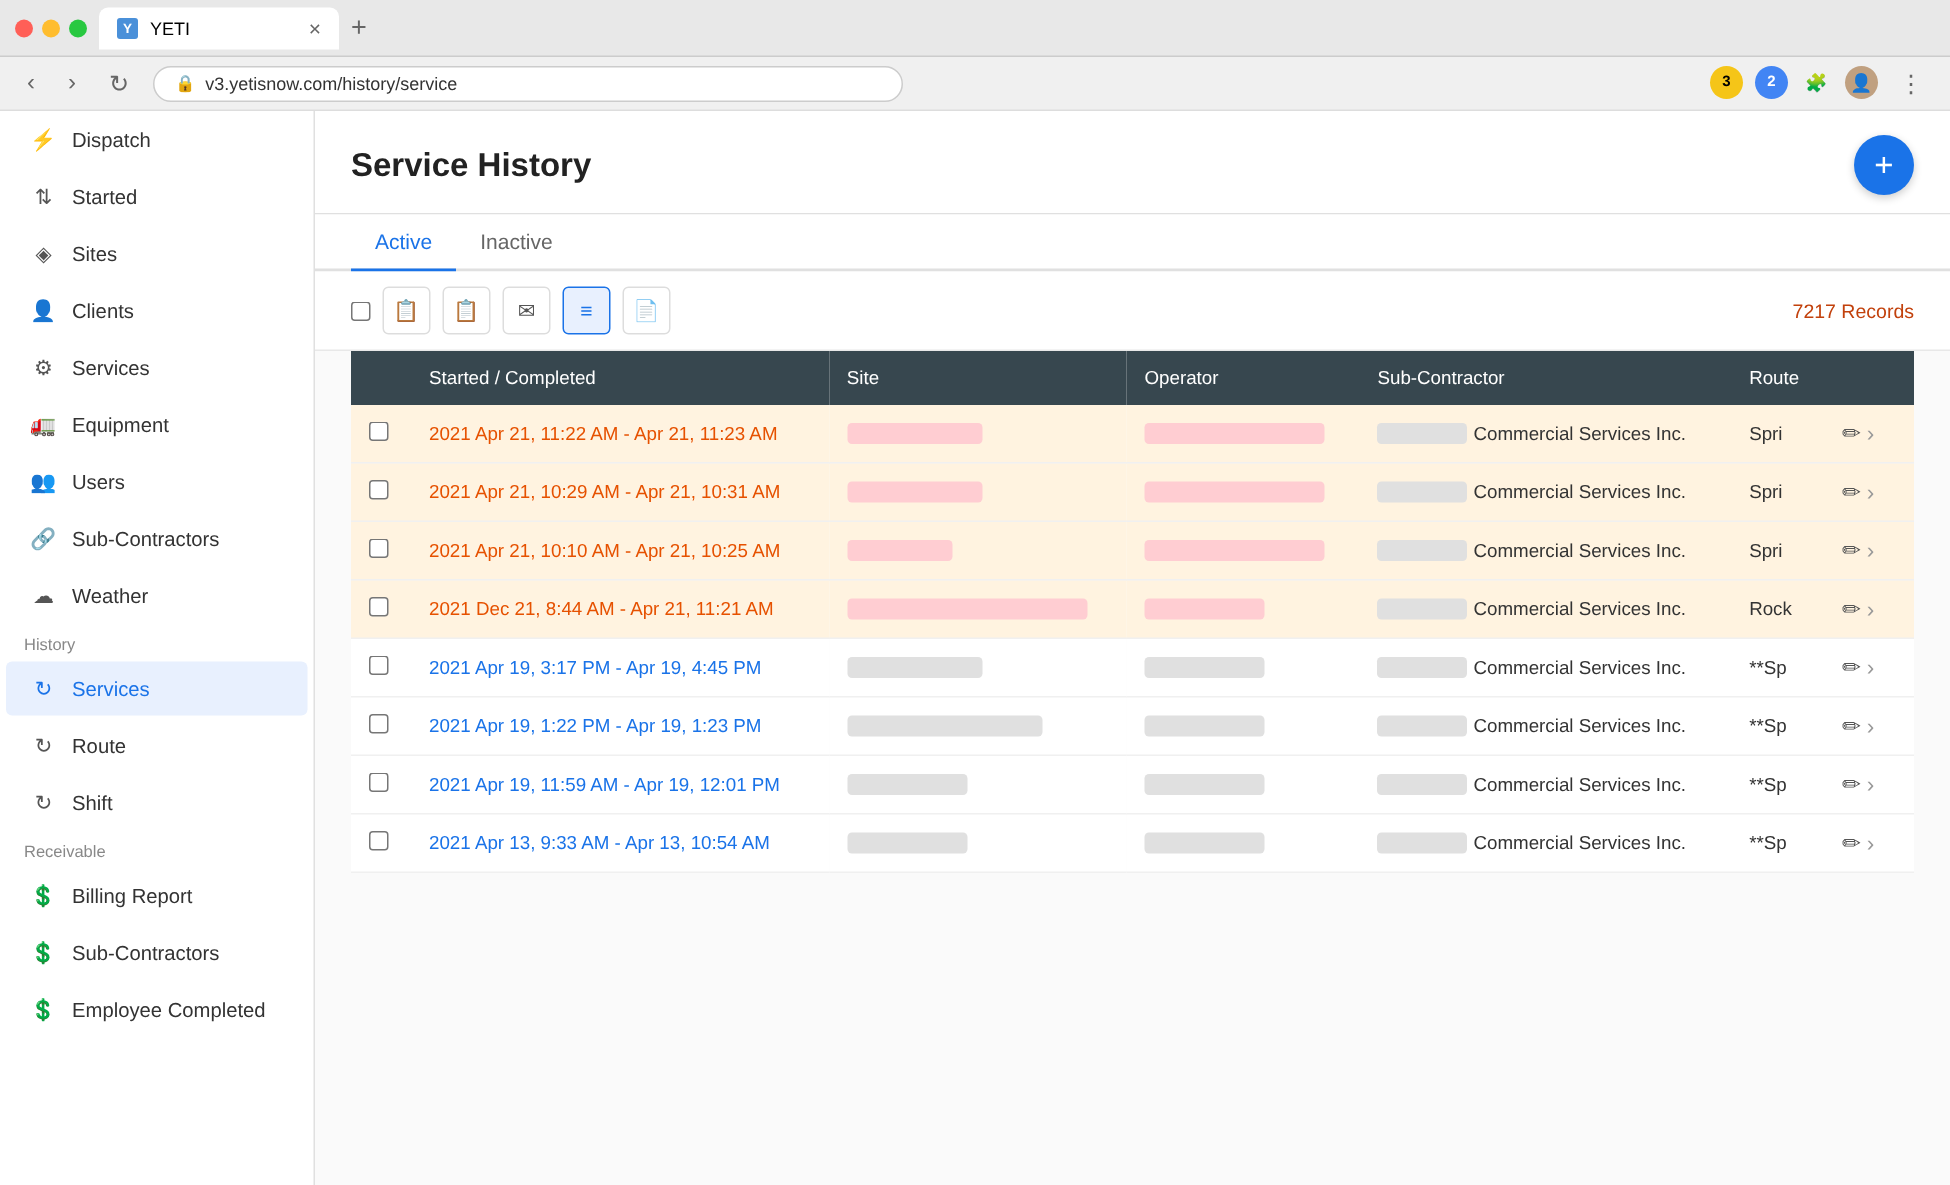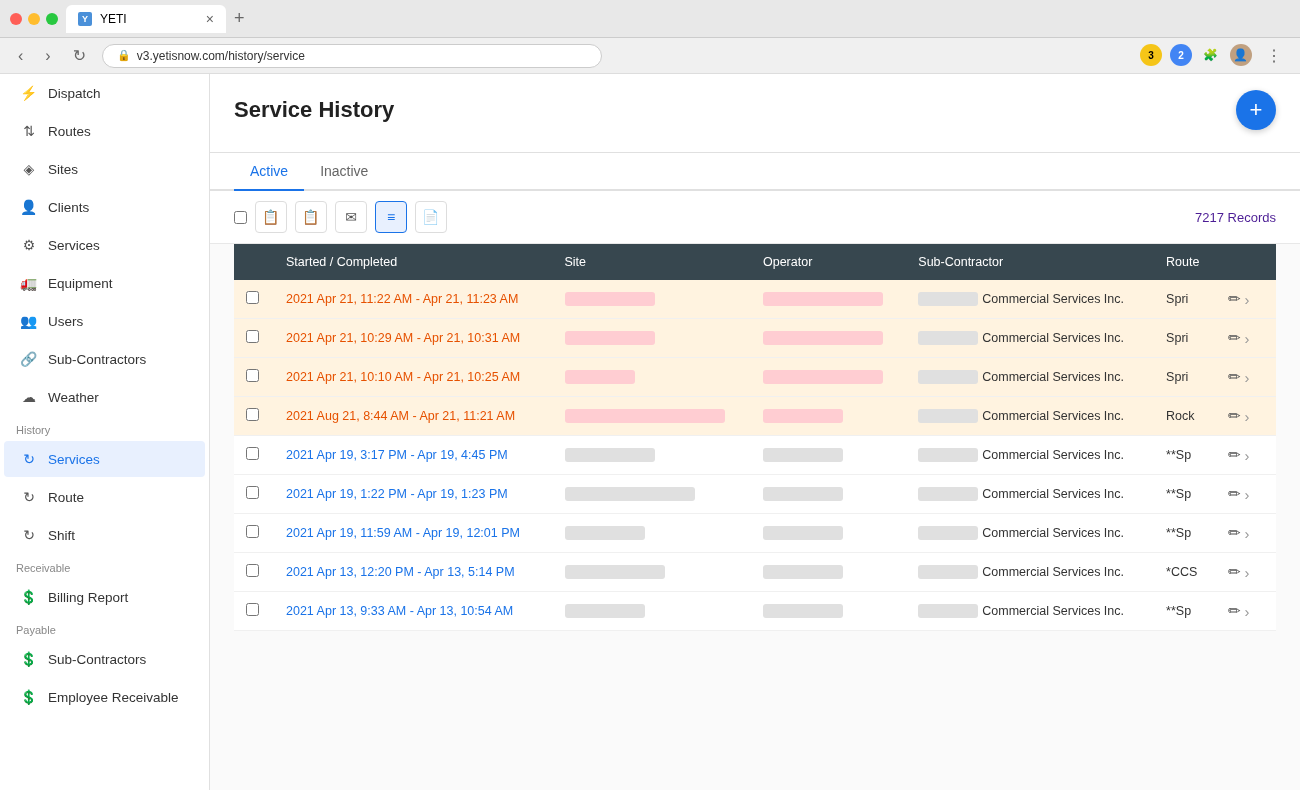--- a/index.html
+++ b/index.html
@@ -29,34 +29,34 @@
     
     .sidebar { width: 210px; background: white; border-right: 1px solid #e0e0e0; display: flex; flex-direction: column; overflow-y: auto; flex-shrink: 0; }
     .sidebar-item { display: flex; align-items: center; gap: 10px; padding: 10px 16px; cursor: pointer; color: #333; font-size: 13.5px; border-radius: 4px; margin: 1px 4px; }
     .sidebar-item.active { background: #e8f0fe; color: #1a73e8; }
     .sidebar-item .icon { width: 18px; text-align: center; font-size: 14px; color: #555; flex-shrink: 0; }
     .sidebar-item.active .icon { color: #1a73e8; }
     .sidebar-section-label { padding: 8px 16px 4px; font-size: 11px; color: #888; text-transform: none; font-weight: 500; }
 
     
     .main { flex: 1; background: #fafafa; overflow: hidden; display: flex; flex-direction: column; }
-    .main-header { padding: 16px 24px 10px; display: flex; align-items: center; background: white; border-bottom: 1px solid #e0e0e0; }
+    .main-header { padding: 16px 24px 0; display: flex; align-items: center; background: white; border-bottom: 1px solid #e0e0e0; }
     .page-title { font-size: 22px; font-weight: 600; color: #222; flex: 1; padding-bottom: 12px; }
     .add-btn { width: 40px; height: 40px; background: #1a73e8; border-radius: 50%; display: flex; align-items: center; justify-content: center; color: white; font-size: 22px; cursor: pointer; margin-bottom: 12px; box-shadow: 0 2px 6px rgba(0,0,0,0.2); }
 
     
     .tabs { display: flex; background: white; padding: 0 24px; border-bottom: 2px solid #e0e0e0; }
     .tab { padding: 10px 16px; cursor: pointer; color: #666; font-size: 14px; border-bottom: 2px solid transparent; margin-bottom: -2px; }
     .tab.active { color: #1a73e8; border-bottom-color: #1a73e8; font-weight: 500; }
 
     
     .toolbar { display: flex; align-items: center; padding: 10px 24px; background: white; border-bottom: 1px solid #e8e8e8; gap: 8px; }
     .toolbar-btn { width: 32px; height: 32px; border: 1px solid #ddd; border-radius: 4px; display: flex; align-items: center; justify-content: center; cursor: pointer; background: white; color: #555; font-size: 14px; }
     .toolbar-btn.active { background: #e8f0fe; border-color: #1a73e8; color: #1a73e8; }
-    .records-count { margin-left: auto; color: #4c1d95; font-size: 13px; }
+    .records-count { margin-left: auto; color: #c2410c; font-size: 13px; }
 
     
     .table-container { flex: 1; overflow-y: auto; padding: 0 24px; }
     .data-table { width: 100%; border-collapse: collapse; }
     .data-table thead tr { background: #37474f; color: white; margin-top: 17px; }
     .data-table thead th { padding: 11px 12px; text-align: left; font-size: 12.5px; font-weight: 500; white-space: nowrap; }
     .data-table tbody tr { border-bottom: 1px solid #f0f0f0; background: white; }
     .data-table tbody td { padding: 10px 12px; font-size: 12.5px; color: #333; vertical-align: middle; }
     .data-table tbody td.date-cell { color: #1a73e8; white-space: nowrap; }
     .data-table tbody td.date-cell.highlighted { color: #e65100; }
@@ -106,21 +106,21 @@
 <div class="app">
 
   <div class="sidebar">
 
     <div class="sidebar-item">
       <span class="icon">⚡</span>
       <span>Dispatch</span>
     </div>
     <div class="sidebar-item">
       <span class="icon">⇅</span>
-      <span>Routes</span>
+      <span>Started</span>
     </div>
     <div class="sidebar-item">
       <span class="icon">◈</span>
       <span>Sites</span>
     </div>
     <div class="sidebar-item">
       <span class="icon">👤</span>
       <span>Clients</span>
     </div>
     <div class="sidebar-item">
@@ -160,29 +160,28 @@
       <span>Shift</span>
     </div>
 
     <div class="sidebar-section-label">Receivable</div>
 
     <div class="sidebar-item">
       <span class="icon">💲</span>
       <span>Billing Report</span>
     </div>
 
-    <div class="sidebar-section-label">Payable</div>
 
     <div class="sidebar-item">
       <span class="icon">💲</span>
       <span>Sub-Contractors</span>
     </div>
     <div class="sidebar-item">
       <span class="icon">💲</span>
-      <span>Employee Receivable</span>
+      <span>Employee Completed</span>
     </div>
 
   </div>
 
   <div class="main">
 
     <div class="main-header">
       <h1 class="page-title">Service History</h1>
       <div class="add-btn">+</div>
     </div>
@@ -289,21 +288,21 @@
       <div class="action-btns">
         <span class="edit-btn">✏</span>
         <span class="chevron-btn">›</span>
       </div>
     </td>
   </tr>
             <tr class="row-highlighted">
     <td class="checkbox-cell">
       <input type="checkbox" style="">
     </td>
-    <td class="date-cell highlighted">2021 Aug 21, 8:44 AM - Apr 21, 11:21 AM</td>
+    <td class="date-cell highlighted">2021 Dec 21, 8:44 AM - Apr 21, 11:21 AM</td>
     <td>
       <span class="blurred-text blurred-pink" style="width:160px;"></span>
     </td>
     <td>
       <span class="blurred-text blurred-pink" style="width:80px;"></span>
     </td>
     <td>
       <span class="blurred-text" style="width:60px; margin-right:4px;"></span>Commercial Services Inc.
     </td>
     <td>Rock</td>
@@ -366,42 +365,20 @@
     <td>
       <span class="blurred-text " style="width:80px;"></span>
     </td>
     <td>
       <span class="blurred-text " style="width:80px;"></span>
     </td>
     <td>
       <span class="blurred-text" style="width:60px; margin-right:4px;"></span>Commercial Services Inc.
     </td>
     <td>**Sp</td>
-    <td>
-      <div class="action-btns">
-        <span class="edit-btn">✏</span>
-        <span class="chevron-btn">›</span>
-      </div>
-    </td>
-  </tr>
-            <tr>
-    <td class="checkbox-cell">
-      <input type="checkbox" style="">
-    </td>
-    <td class="date-cell ">2021 Apr 13, 12:20 PM - Apr 13, 5:14 PM</td>
-    <td>
-      <span class="blurred-text " style="width:100px;"></span>
-    </td>
-    <td>
-      <span class="blurred-text " style="width:80px;"></span>
-    </td>
-    <td>
-      <span class="blurred-text" style="width:60px; margin-right:4px;"></span>Commercial Services Inc.
-    </td>
-    <td>*CCS</td>
     <td>
       <div class="action-btns">
         <span class="edit-btn">✏</span>
         <span class="chevron-btn">›</span>
       </div>
     </td>
   </tr>
             <tr>
     <td class="checkbox-cell">
       <input type="checkbox" style="">

